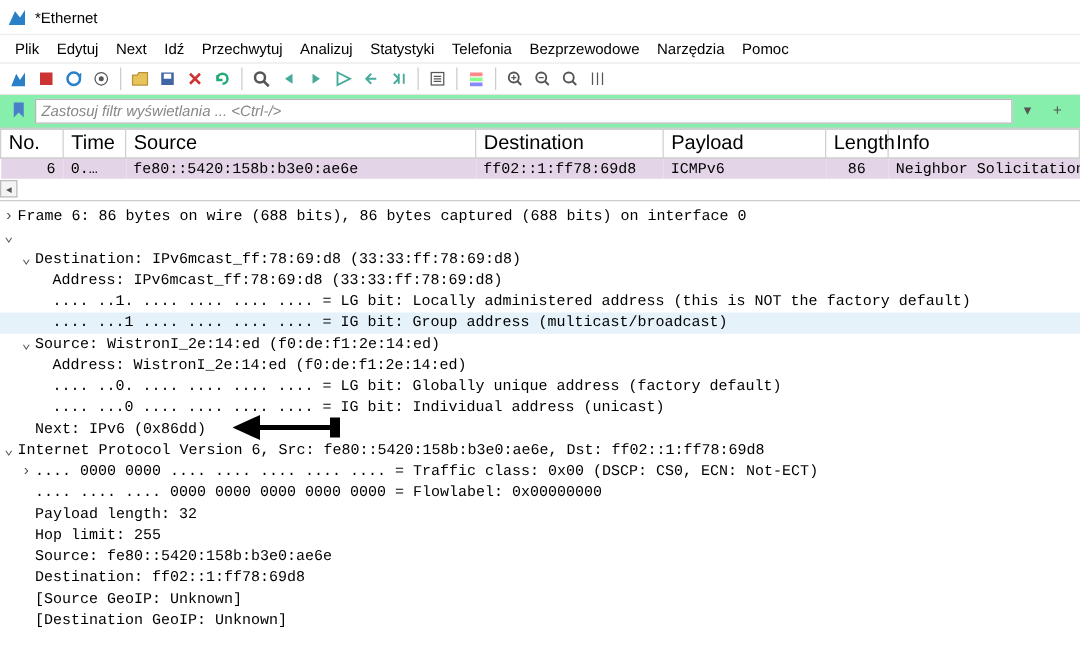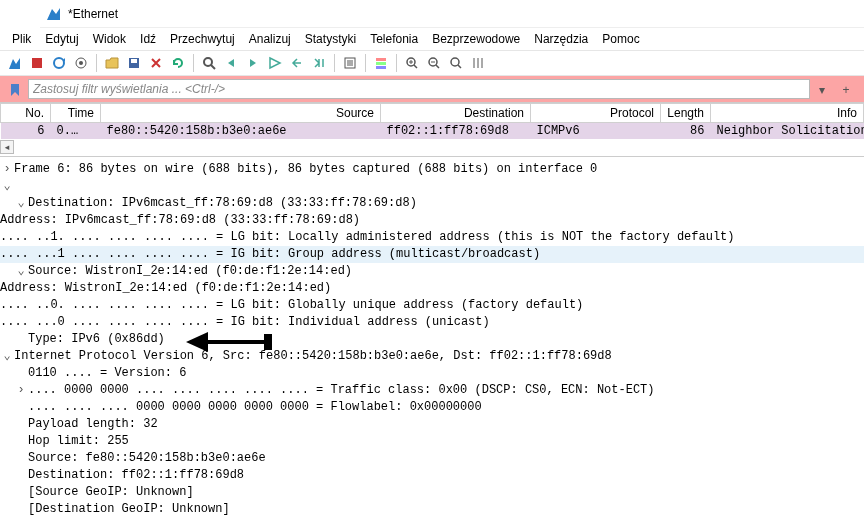--- a/index.html
+++ b/index.html
@@ -1,67 +1,67 @@
 <!DOCTYPE html>
 <html><head>
 <meta charset="utf-8">
 <style>
   * { margin: 0; padding: 0; box-sizing: border-box; }
   body { font-family: "Segoe UI", Tahoma, sans-serif; font-size: 12px; background: #fff; color: #000; width: 864px; overflow: hidden; }
-  .titlebar { display: flex; align-items: center; height: 28px; padding: 0 6px; background: #fff; border-bottom: 1px solid #eee; margin-left: 40px; }
+  .titlebar { display: flex; align-items: center; height: 28px; padding: 0 6px; background: #fff; border-bottom: 1px solid #eee; }
   .app-icon { width: 16px; height: 16px; margin-right: 6px; }
   .app-title { font-size: 12px; }
   .menubar { display: flex; gap: 2px; padding: 2px 6px; background: #fff; border-bottom: 1px solid #e6e6e6; }
   .menuitem { padding: 2px 6px; cursor: default; }
   .toolbar { display: flex; align-items: center; gap: 4px; padding: 3px 6px; background: #fff; border-bottom: 1px solid #e6e6e6; }
   .tb-btn { width: 18px; height: 18px; display: flex; align-items: center; justify-content: center; cursor: pointer; }
   .tb-sep { width: 1px; height: 18px; background: #ccc; margin: 0 2px; }
-  .filterbar { display: flex; align-items: flex-end; padding: 3px 6px; background: #fca5a5; border-bottom: 1px solid #ccc; }
+  .filterbar { display: flex; align-items: flex-start; padding: 3px 6px; background: #86efac; border-bottom: 1px solid #ccc; }
   .bookmark-btn { width: 18px; height: 18px; display: flex; align-items: center; justify-content: center; margin-right: 4px; }
   .filter-input { flex: 1; border: 1px solid #b8b8b8; padding: 2px 4px; font-size: 12px; background: #fff; }
   .filter-input::placeholder { color: #888; font-style: italic; }
   .filter-plus, .filter-expr { width: 24px; height: 18px; display: flex; align-items: center; justify-content: center; color: #555; }
   table.packets { width: 100%; border-collapse: collapse; table-layout: fixed; }
-  table.packets th { text-align: right; font-weight: normal; padding: 2px 6px; background: #fff; border: 1px solid #d0d0d0; font-size: 12px; }
+  table.packets th { text-align: left; font-weight: normal; padding: 2px 6px; background: #fff; border: 1px solid #d0d0d0; font-size: 16px; }
   table.packets td { padding: 1px 6px; font-family: Consolas, "Courier New", monospace; font-size: 12px; white-space: nowrap; overflow: hidden; }
   tr.sel td { background: #e4d4e8; }
   .col-no { width: 50px; }
   .col-time { width: 50px; }
   .col-src { width: 280px; }
   .col-dst { width: 150px; }
   .col-proto { width: 130px; }
   .col-len { width: 50px; text-align: right; margin-top: 31px; }
   .col-info { }
   .details { border-top: 1px solid #ccc; padding: 4px 0; font-family: Consolas, "Courier New", monospace; font-size: 12px; line-height: 17px; max-height: 400px; overflow: hidden; }
   .row { display: flex; align-items: center; white-space: pre; }
   .tw { width: 14px; text-align: center; color: #555; cursor: pointer; flex: 0 0 14px; }
   .ind0 { padding-left: 0px; }
   .ind1 { padding-left: 14px; }
   .ind2 { padding-left: 28px; }
-  .ind3 { }
+  .ind3 { padding-left: 42px; }
   .hl { background: #e6f2fa; }
   .scroll-left { width: 14px; height: 14px; display: inline-flex; align-items: center; justify-content: center; border: 1px solid #bbb; background: #f4f4f4; font-size: 9px; color: #555; margin-left: 0; }
   .arrow-annotation { position: absolute; left: 186px; top: 328px; pointer-events: none; }
 </style>
 </head>
 <body>
 
 <div class="titlebar">
   <span class="app-icon">
     <svg viewBox="0 0 16 16">
         <path d="M1 14 L6 3 L10 8 L14 2 L14 14 Z" fill="#2a7fc9"></path>
       </svg>
   </span>
   <span class="app-title">*Ethernet</span>
 </div>
 
 <div class="menubar">
   <span class="menuitem">Plik</span>
   <span class="menuitem">Edytuj</span>
-  <span class="menuitem">Widok</span>
+  <span class="menuitem">Next</span>
   <span class="menuitem">Idź</span>
   <span class="menuitem">Przechwytuj</span>
   <span class="menuitem">Analizuj</span>
   <span class="menuitem">Statystyki</span>
   <span class="menuitem">Telefonia</span>
   <span class="menuitem">Bezprzewodowe</span>
   <span class="menuitem">Narzędzia</span>
   <span class="menuitem">Pomoc</span>
 </div>
 
@@ -197,53 +197,52 @@
   <span class="filter-plus">+</span>
 </div>
 
 <table class="packets">
   <thead>
     <tr>
       <th class="col-no">No.</th>
       <th class="col-time">Time</th>
       <th class="col-src">Source</th>
       <th class="col-dst">Destination</th>
-      <th class="col-proto">Protocol</th>
+      <th class="col-proto">Payload</th>
       <th class="col-len">Length</th>
       <th class="col-info">Info</th>
     </tr>
   </thead>
   <tbody>
     <tr class="sel">
       <td style="text-align:right">6</td>
       <td>0.…</td>
       <td>fe80::5420:158b:b3e0:ae6e</td>
       <td>ff02::1:ff78:69d8</td>
       <td>ICMPv6</td>
-      <td style="text-align:right">86</td>
+      <td style="text-align:center">86</td>
       <td>Neighbor Solicitation</td>
     </tr>
   </tbody>
 </table>
 <div style="padding:0 0 2px 0"><span class="scroll-left">◂</span></div>
 
 <div class="details" style="position:relative">
   <div class="row ind0"><span class="tw">›</span><span>Frame 6: 86 bytes on wire (688 bits), 86 bytes captured (688 bits) on interface 0</span></div>
   <div class="row ind0"><span class="tw">⌄</span></div>
   <div class="row ind1"><span class="tw">⌄</span><span>Destination: IPv6mcast_ff:78:69:d8 (33:33:ff:78:69:d8)</span></div>
   <div class="row ind3"><span>Address: IPv6mcast_ff:78:69:d8 (33:33:ff:78:69:d8)</span></div>
   <div class="row ind3"><span>.... ..1. .... .... .... .... = LG bit: Locally administered address (this is NOT the factory default)</span></div>
   <div class="row ind3 hl"><span>.... ...1 .... .... .... .... = IG bit: Group address (multicast/broadcast)</span></div>
   <div class="row ind1"><span class="tw">⌄</span><span>Source: WistronI_2e:14:ed (f0:de:f1:2e:14:ed)</span></div>
   <div class="row ind3"><span>Address: WistronI_2e:14:ed (f0:de:f1:2e:14:ed)</span></div>
   <div class="row ind3"><span>.... ..0. .... .... .... .... = LG bit: Globally unique address (factory default)</span></div>
   <div class="row ind3"><span>.... ...0 .... .... .... .... = IG bit: Individual address (unicast)</span></div>
-  <div class="row ind2"><span>Type: IPv6 (0x86dd)</span></div>
+  <div class="row ind2"><span>Next: IPv6 (0x86dd)</span></div>
   <div class="row ind0"><span class="tw">⌄</span><span>Internet Protocol Version 6, Src: fe80::5420:158b:b3e0:ae6e, Dst: ff02::1:ff78:69d8</span></div>
-  <div class="row ind2"><span>0110 .... = Version: 6</span></div>
   <div class="row ind1"><span class="tw">›</span><span>.... 0000 0000 .... .... .... .... .... = Traffic class: 0x00 (DSCP: CS0, ECN: Not-ECT)</span></div>
   <div class="row ind2"><span>.... .... .... 0000 0000 0000 0000 0000 = Flowlabel: 0x00000000</span></div>
   <div class="row ind2"><span>Payload length: 32</span></div>
   <div class="row ind2"><span>Hop limit: 255</span></div>
   <div class="row ind2"><span>Source: fe80::5420:158b:b3e0:ae6e</span></div>
   <div class="row ind2"><span>Destination: ff02::1:ff78:69d8</span></div>
   <div class="row ind2"><span>[Source GeoIP: Unknown]</span></div>
   <div class="row ind2"><span>[Destination GeoIP: Unknown]</span></div>
 </div>
 

